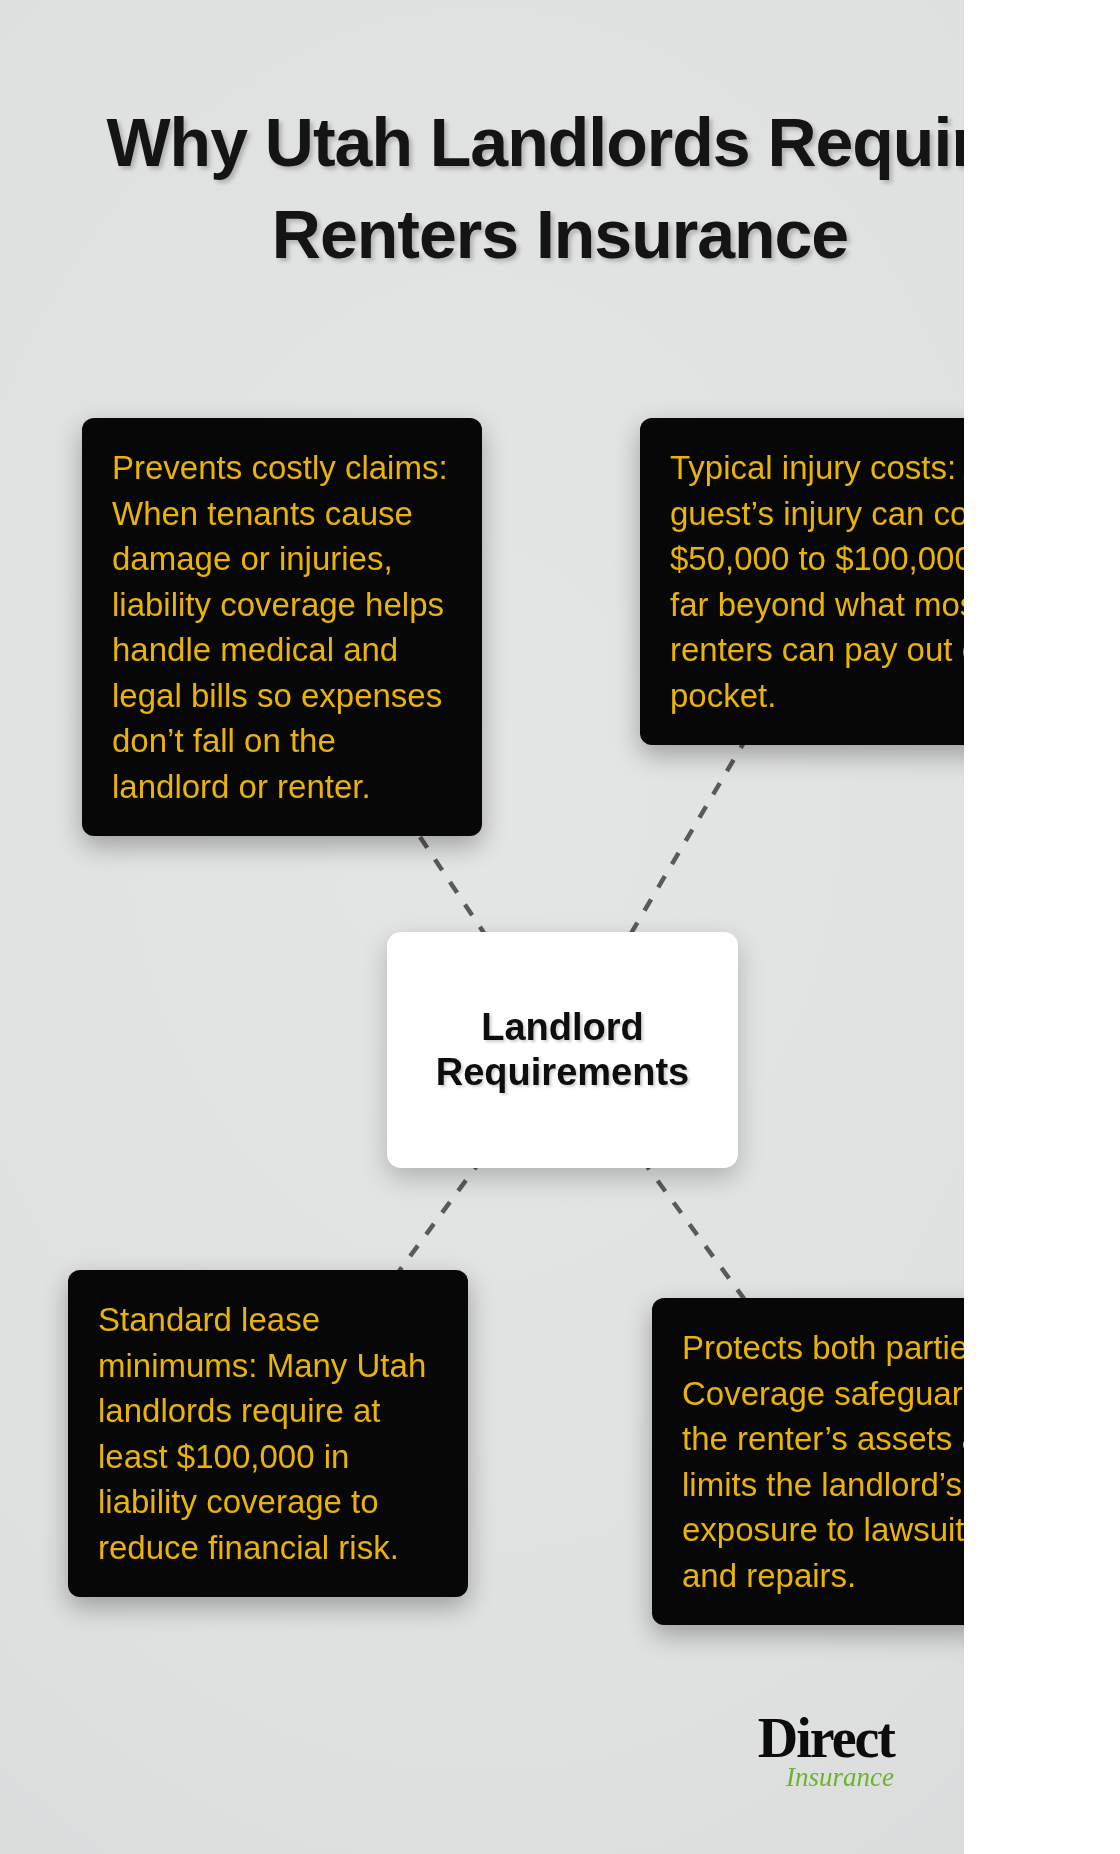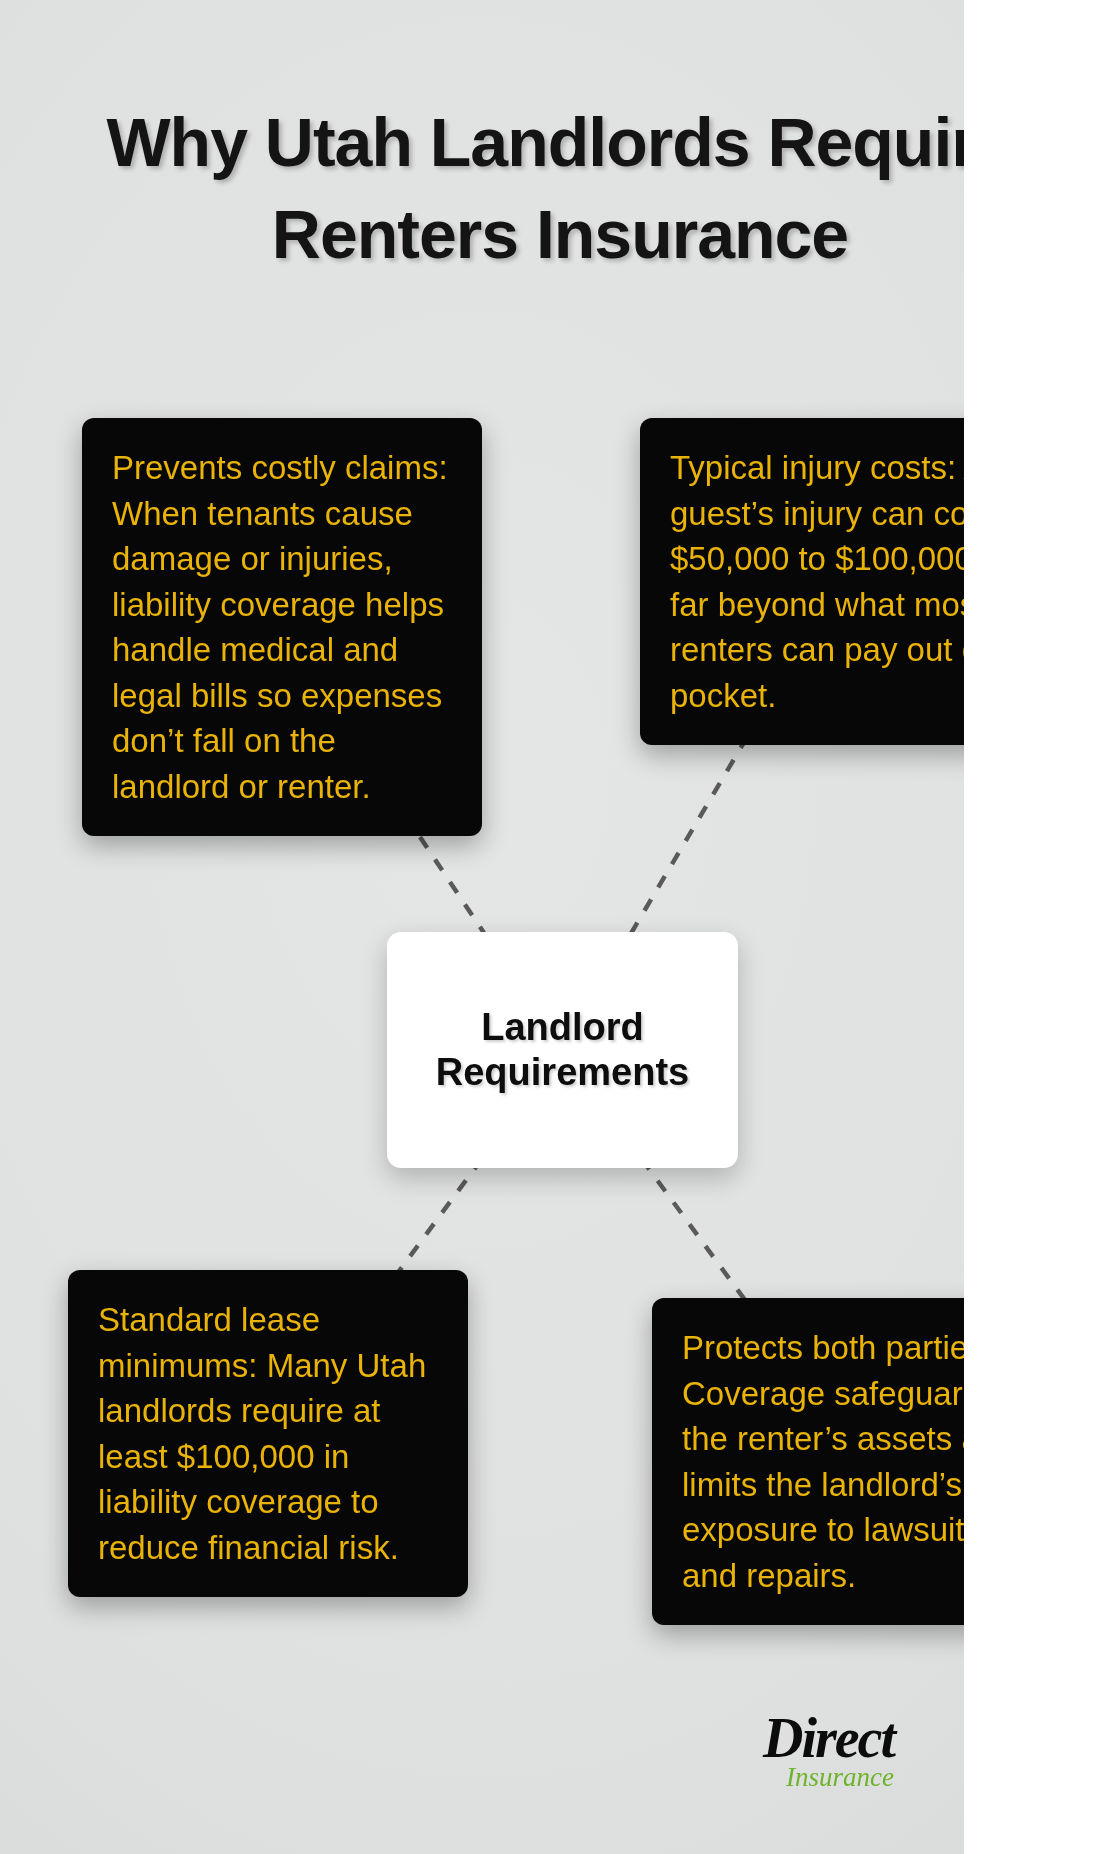--- a/index.html
+++ b/index.html
@@ -80,21 +80,20 @@
     text-shadow: 2px 2px 3px rgba(0,0,0,0.20);
   }
   .logo {
     position: absolute;
     right: 70px;
     top: 1712px;
     text-align: right;
   }
   .logo-name {
     font-family: "Liberation Serif", serif;
-    font-style: italic;
     font-weight: 700;
     font-size: 56px;
     line-height: 52px;
     letter-spacing: -2px;
     color: #0c0c0c;
   }
   .logo-tagline {
     font-family: Liberation Serif, serif;
     font-style: italic;
     font-size: 27px;

